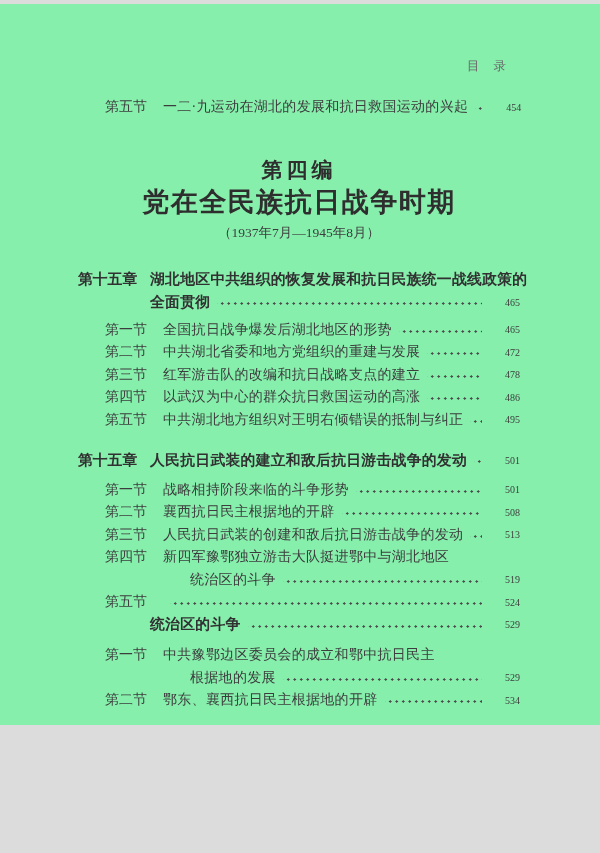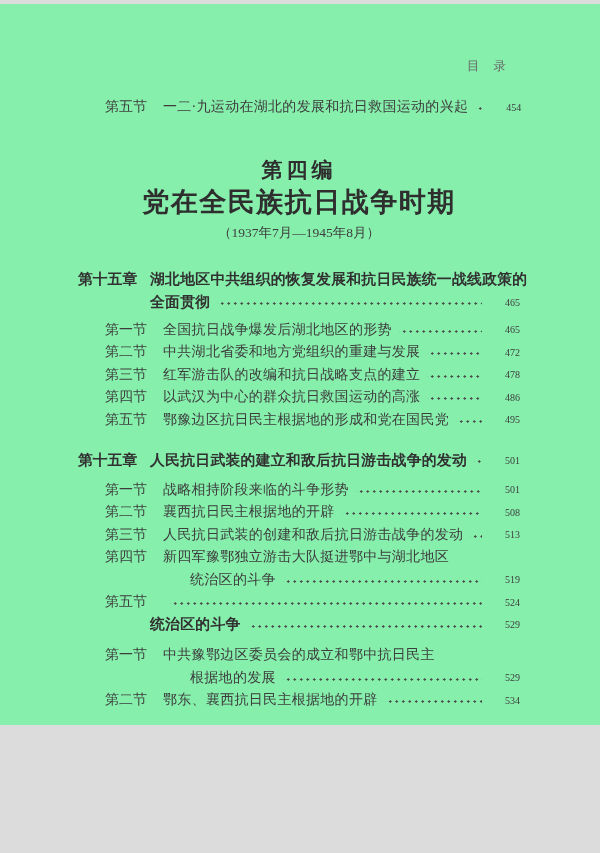--- a/index.html
+++ b/index.html
@@ -123,21 +123,21 @@
       <span class="pageno">478</span>
     </div>
     <div class="row sec">
       <span class="slabel">第四节</span>
       <span class="title">以武汉为中心的群众抗日救国运动的高涨</span>
       <span class="leader"></span>
       <span class="pageno">486</span>
     </div>
     <div class="row sec">
       <span class="slabel">第五节</span>
-      <span class="title">鄂豫边区抗日民主根据地的形成和党在国民党</span>
+      <span class="title">中共湖北地方组织对王明右倾错误的抵制与纠正</span>
       <span class="leader"></span>
       <span class="pageno">495</span>
     </div>
 
     <div class="row mt-ch15">
       <span class="clabel bold">第十五章</span>
       <span class="title bold">人民抗日武装的建立和敌后抗日游击战争的发动</span>
       <span class="leader"></span>
       <span class="pageno">501</span>
     </div>

